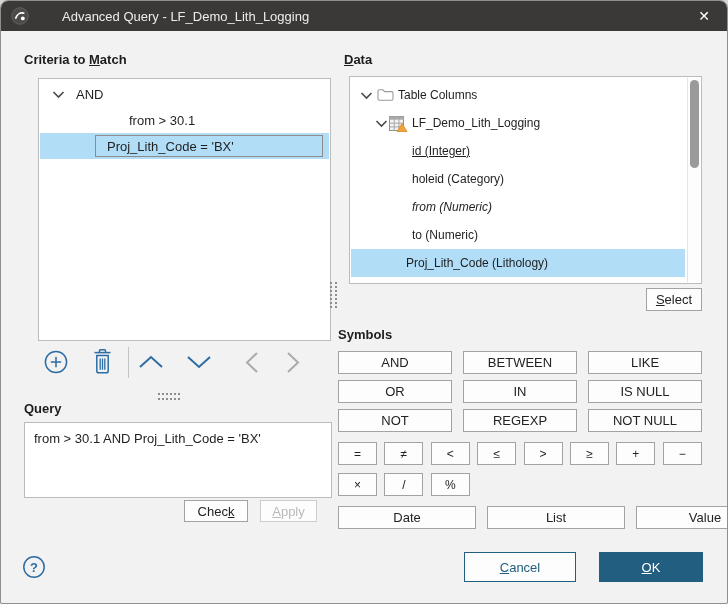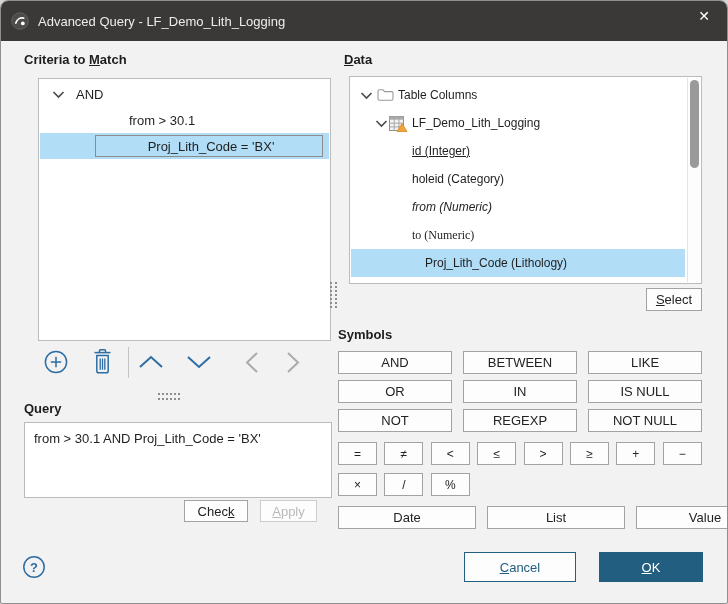--- a/index.html
+++ b/index.html
@@ -4,39 +4,39 @@
 <style>
   * { box-sizing: border-box; margin: 0; padding: 0; }
   html, body { background: #d6d6d6; }
   .window {
     position: relative; width: 728px; height: 604px;
     font-family: "Liberation Sans", sans-serif;
     background: #f2f2f2; border: 1px solid #8f8f8f;
     border-radius: 8px 8px 2px 2px; overflow: hidden;
   }
   
-  .titlebar { position: absolute; left: 0; top: 0; right: 0; height: 40px;
-    background: #3b3938; display: flex; align-items: center; }
+  .titlebar { position: absolute; left: 0; top: 0; right: 0; height: 30px;
+    background: #3b3938; display: flex; align-items: center; gap: 24px; }
   .titlebar .logo { margin-left: 10px; width: 18px; height: 18px; flex: 0 0 auto; }
   .titlebar .title { margin-left: 9px; font-size: 13px; color: #ededed; }
   .close-btn { position: absolute; right: 0; top: 0; width: 46px; height: 30px;
     display: flex; align-items: center; justify-content: center;
     color: #ffffff; font-size: 14px; cursor: pointer; }
   
   .label { position: absolute; font-size: 13px; font-weight: 700; color: #1d1d1d; }
   u { text-decoration: underline; }
   
   .panel-box { position: absolute; background: #ffffff; border: 1px solid #bcbcbc; }
   
   .c-row { position: absolute; left: 1px; right: 1px; height: 26px;
     display: flex; align-items: center; font-size: 13px; color: #1f1f1f; }
   .c-row .tw { position: absolute; left: 12px; top: 9px; line-height: 0; }
   .c-row.sel { background: #b1ddf7; }
   .edit-rect { position: absolute; left: 55px; right: 6px; top: 2px; bottom: 2px;
-    border: 1px solid #8c8c8c; display: flex; align-items: center; padding-left: 4px; justify-content: center; }
+    border: 1px solid #8c8c8c; display: flex; align-items: center; padding-left: 11px; }
   
   .d-row { position: absolute; left: 1px; width: calc(100% - 17px); height: 28px;
     display: flex; align-items: center; font-size: 12px; color: #1f1f1f; }
   .d-row.sel { background: #b1ddf7; }
   .d-row .tw { position: absolute; top: 10px; line-height: 0; }
   .d-row .nico { position: absolute; top: 7px; line-height: 0; }
   .d-row .txt { position: absolute; white-space: nowrap; }
   .scrollbar { position: absolute; top: 1px; right: 1px; bottom: 1px; width: 13px;
     background: #fdfdfd; border-left: 1px solid #e4e4e4; }
   .sb-thumb { position: absolute; left: 2px; top: 2px; width: 9px; height: 88px;
@@ -194,25 +194,25 @@
     </div>
     <div class="d-row" style="top:60px;">
       <span class="txt" style="left:61px;text-decoration:underline;">id (Integer)</span>
     </div>
     <div class="d-row" style="top:88px;">
       <span class="txt" style="left:61px;">holeid (Category)</span>
     </div>
     <div class="d-row" style="top:116px;">
       <span class="txt" style="left:61px;font-style:italic;">from (Numeric)</span>
     </div>
-    <div class="d-row" style="top:144px;font-family:Liberation Serif, serif;">
+    <div class="d-row" style="top:144px;">
       <span class="txt" style="left:61px;">to (Numeric)</span>
     </div>
     <div class="d-row sel" style="top:172px;">
-      <span class="txt" style="left:74px;">Proj_Lith_Code (Lithology)</span>
+      <span class="txt" style="left:55px;">Proj_Lith_Code (Lithology)</span>
     </div>
     <div class="scrollbar">
       <div class="sb-thumb"></div>
     </div>
   </div>
 
   <button class="btn select-btn"><u>S</u>elect</button>
 
   <div class="label" style="left:337px; top:326px;">Symbols</div>
 

